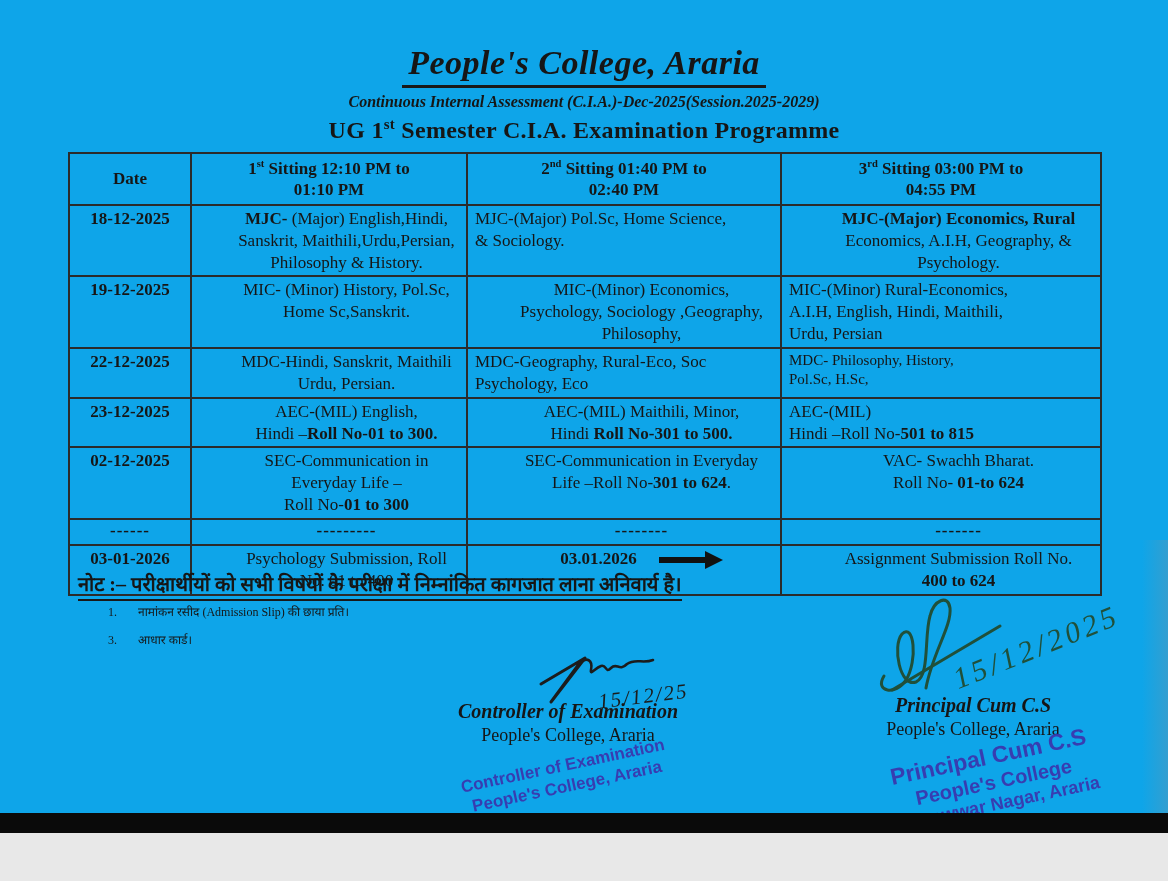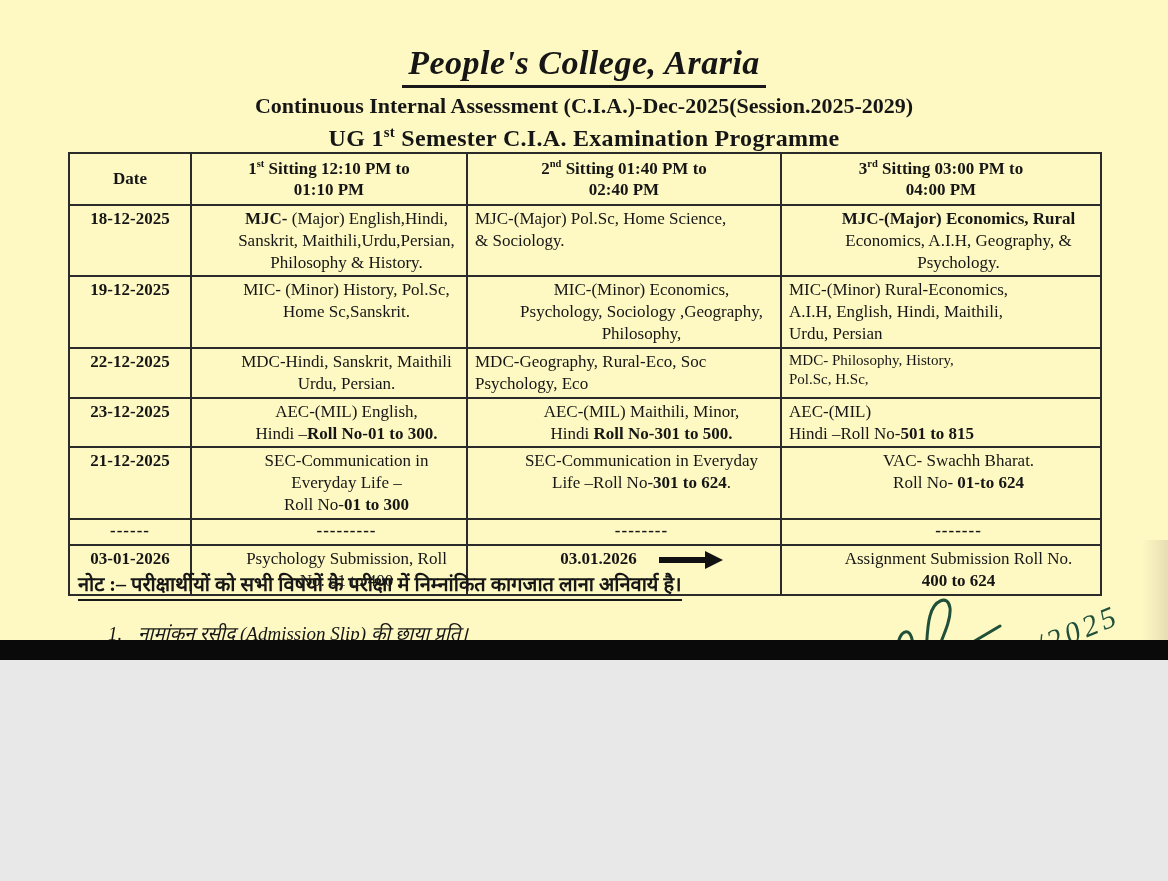--- a/index.html
+++ b/index.html
@@ -1,27 +1,27 @@
 <!DOCTYPE html>
 <html><head>
 <meta charset="utf-8">
 <style>
   html,body{margin:0;padding:0;}
   body{background:#e8e8e8;}
   .page{
-    position:relative;width:1168px;height:660px;background:#fef9c3;overflow:hidden;
+    position:relative;width:1168px;height:833px;background:#0ea5e9;overflow:hidden;
     font-family:"Liberation Serif","DejaVu Serif",serif;color:#161616;
   }
   
   .doc-header{position:absolute;top:44px;left:0;width:100%;text-align:center;}
   .doc-title{
     display:inline-block;font-size:34px;font-weight:bold;font-style:italic;
     border-bottom:3px solid #191919;padding:0 6px 3px 6px;letter-spacing:.5px;
   }
-  .doc-subtitle{font-size:22px;font-weight:bold;margin-top:5px;}
+  .doc-subtitle{font-size:16px;font-weight:bold;font-style:italic;margin-top:5px;}
   .doc-heading{font-size:24px;font-weight:bold;margin-top:5px;letter-spacing:.3px;}
   sup{font-size:.62em;}
   
   table.exam{
     position:absolute;left:68px;top:152px;width:1032px;
     border-collapse:collapse;table-layout:fixed;
   }
   table.exam col.c-date{width:122px;}
   table.exam col.c-s1{width:276px;}
   table.exam col.c-s2{width:314px;}
@@ -42,21 +42,21 @@
   tbody tr:nth-child(5){height:72px;}
   tbody tr:nth-child(6){height:26px;}
   tbody tr:nth-child(6) td{line-height:1;font-weight:bold;letter-spacing:1px;}
   tbody tr:nth-child(7){height:46px;margin-left:45px;}
   .arrow-svg{display:inline-block;vertical-align:middle;margin-left:22px;}
   
   .note-line{
     position:absolute;left:78px;top:570px;font-size:20px;font-weight:bold;
     border-bottom:2px solid #191919;padding-bottom:2px;
   }
-  .req-list{position:absolute;left:108px;top:620px;font-size:19px;font-style:italic;}
+  .req-list{position:absolute;left:108px;top:603px;font-size:12px;}
   .req-item{margin-bottom:11px;}
   .req-num{display:inline-block;width:30px;}
   
   .sig-block{position:absolute;text-align:center;}
   .sig-role{font-size:20px;font-weight:bold;font-style:italic;}
   .sig-org{font-size:18px;margin-top:2px;}
   .hand-date{
     position:absolute;font-style:italic;font-family:"Liberation Serif",serif;
     white-space:nowrap;
   }
@@ -96,21 +96,21 @@
         <th>
           <div><span>1</span><sup>st</sup><span> Sitting 12:10 PM to</span></div>
           <div>01:10 PM</div>
         </th>
         <th>
           <div><span>2</span><sup>nd</sup><span> Sitting 01:40 PM to</span></div>
           <div>02:40 PM</div>
         </th>
         <th>
           <div><span>3</span><sup>rd</sup><span> Sitting 03:00 PM to</span></div>
-          <div>04:00 PM</div>
+          <div>04:55 PM</div>
         </th>
       </tr>
     </thead>
     <tbody>
         <tr>
           <td class="date-cell">18-12-2025</td>
           <td class="cell align-c">
             <div class="line"><b>MJC-</b><span> (Major) English,Hindi,</span></div>
             <div class="line"><span>Sanskrit,  Maithili,Urdu,Persian,</span></div>
             <div class="line"><span>Philosophy &amp; History.</span></div>
@@ -166,21 +166,21 @@
           <td class="cell align-c">
             <div class="line"><span>AEC-(MIL) Maithili, Minor,</span></div>
             <div class="line"><span>Hindi </span><b>Roll No-301 to 500.</b></div>
           </td>
           <td class="cell align-l">
             <div class="line"><span>AEC-(MIL)</span></div>
             <div class="line"><span>Hindi –Roll No-</span><b>501 to 815</b></div>
           </td>
         </tr>
         <tr>
-          <td class="date-cell">21-12-2025</td>
+          <td class="date-cell">02-12-2025</td>
           <td class="cell align-c">
             <div class="line"><span>SEC-Communication in</span></div>
             <div class="line"><span>Everyday Life –</span></div>
             <div class="line"><span>Roll No-</span><b>01 to 300</b></div>
           </td>
           <td class="cell align-c">
             <div class="line"><span>SEC-Communication in Everyday</span></div>
             <div class="line"><span>Life –Roll No-</span><b>301 to 624</b><span>.</span></div>
           </td>
           <td class="cell align-c">

